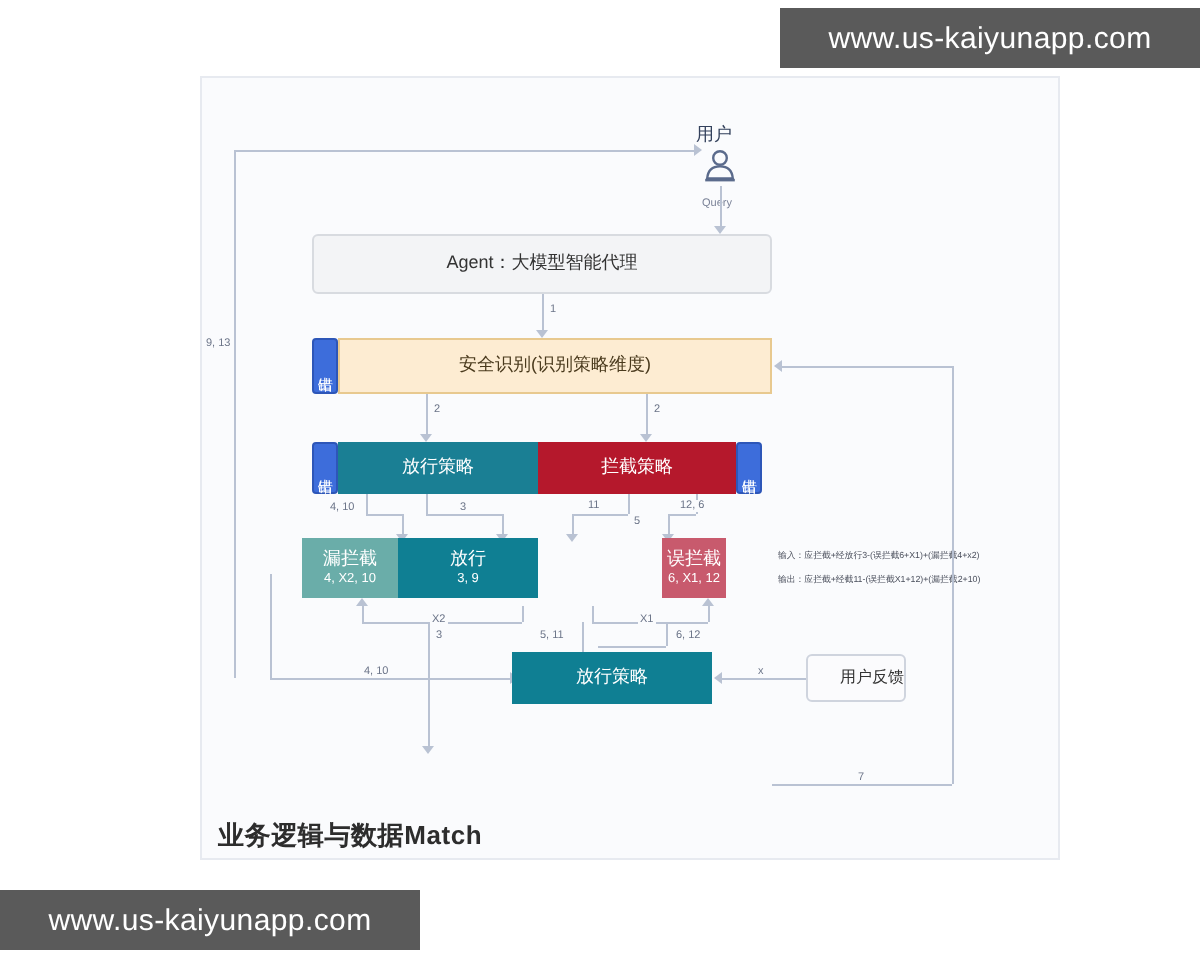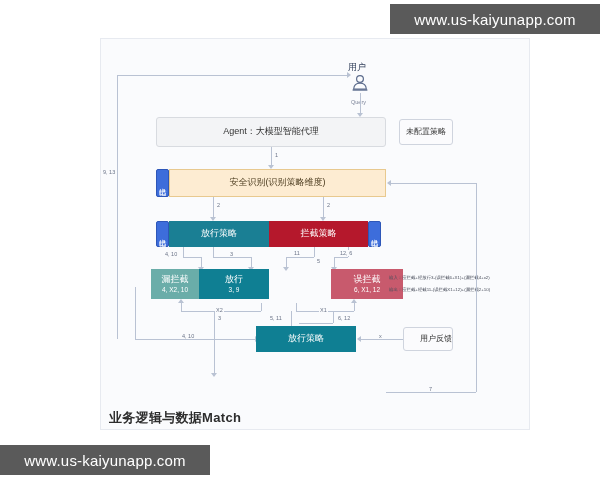--- a/index.html
+++ b/index.html
@@ -105,23 +105,20 @@
     </svg>
     <div id="query-lbl">Query</div>
 
     <div class="ln lv" style="left:259px;top:54px;height:20px;"></div>
     <div class="ar ar-d" style="left:256px;top:74px;"></div>
 
     <div class="node n-grey" id="agent" style="left:55px;top:78px;width:230px;height:30px;">
       <div class="t1">Agent：大模型智能代理</div>
     </div>
 
-    <div class="node n-white" id="unconfigured" style="left:298px;top:80px;width:54px;height:26px;">
-      <div class="t1" style="font-size:8px;">未配置策略</div>
-    </div>
 
     <div class="ln lv" style="left:170px;top:108px;height:18px;"></div>
     <div class="ar ar-d" style="left:167px;top:126px;"></div>
     <div class="lbl" style="left:173px;top:113px;">1</div>
 
     <div class="tab" style="left:55px;top:130px;width:13px;height:28px;">
       <span>出错</span>
     </div>
     <div class="node n-cream" id="security" style="left:68px;top:130px;width:217px;height:28px;">
       <div class="t1">安全识别(识别策略维度)</div>
@@ -174,21 +171,21 @@
     <div class="lbl" style="left:238px;top:211px;">12, 6</div>
 
     <div class="node n-teal-l" style="left:50px;top:230px;width:48px;height:30px;">
       <div class="t1">漏拦截</div>
       <div class="t2">4, X2, 10</div>
     </div>
     <div class="node n-teal-d" style="left:98px;top:230px;width:70px;height:30px;">
       <div class="t1">放行</div>
       <div class="t2">3, 9</div>
     </div>
-    <div class="node n-red-l" style="left:230px;top:230px;width:72px;height:30px;">
+    <div class="node n-red-l" style="left:230px;top:230px;width:32px;height:30px;">
       <div class="t1">误拦截</div>
       <div class="t2">6, X1, 12</div>
     </div>
 
     <div class="note" style="left:288px;top:236px;">输入：应拦截+经放行3-(误拦截6+X1)+(漏拦截4+x2)</div>
     <div class="note" style="left:288px;top:248px;">输出：应拦截+经截11-(误拦截X1+12)+(漏拦截2+10)</div>
 
     <div class="ln lh" style="left:80px;top:272px;width:80px;"></div>
     <div class="ln lv" style="left:80px;top:264px;height:8px;"></div>
     <div class="ar ar-u" style="left:77px;top:260px;"></div>

